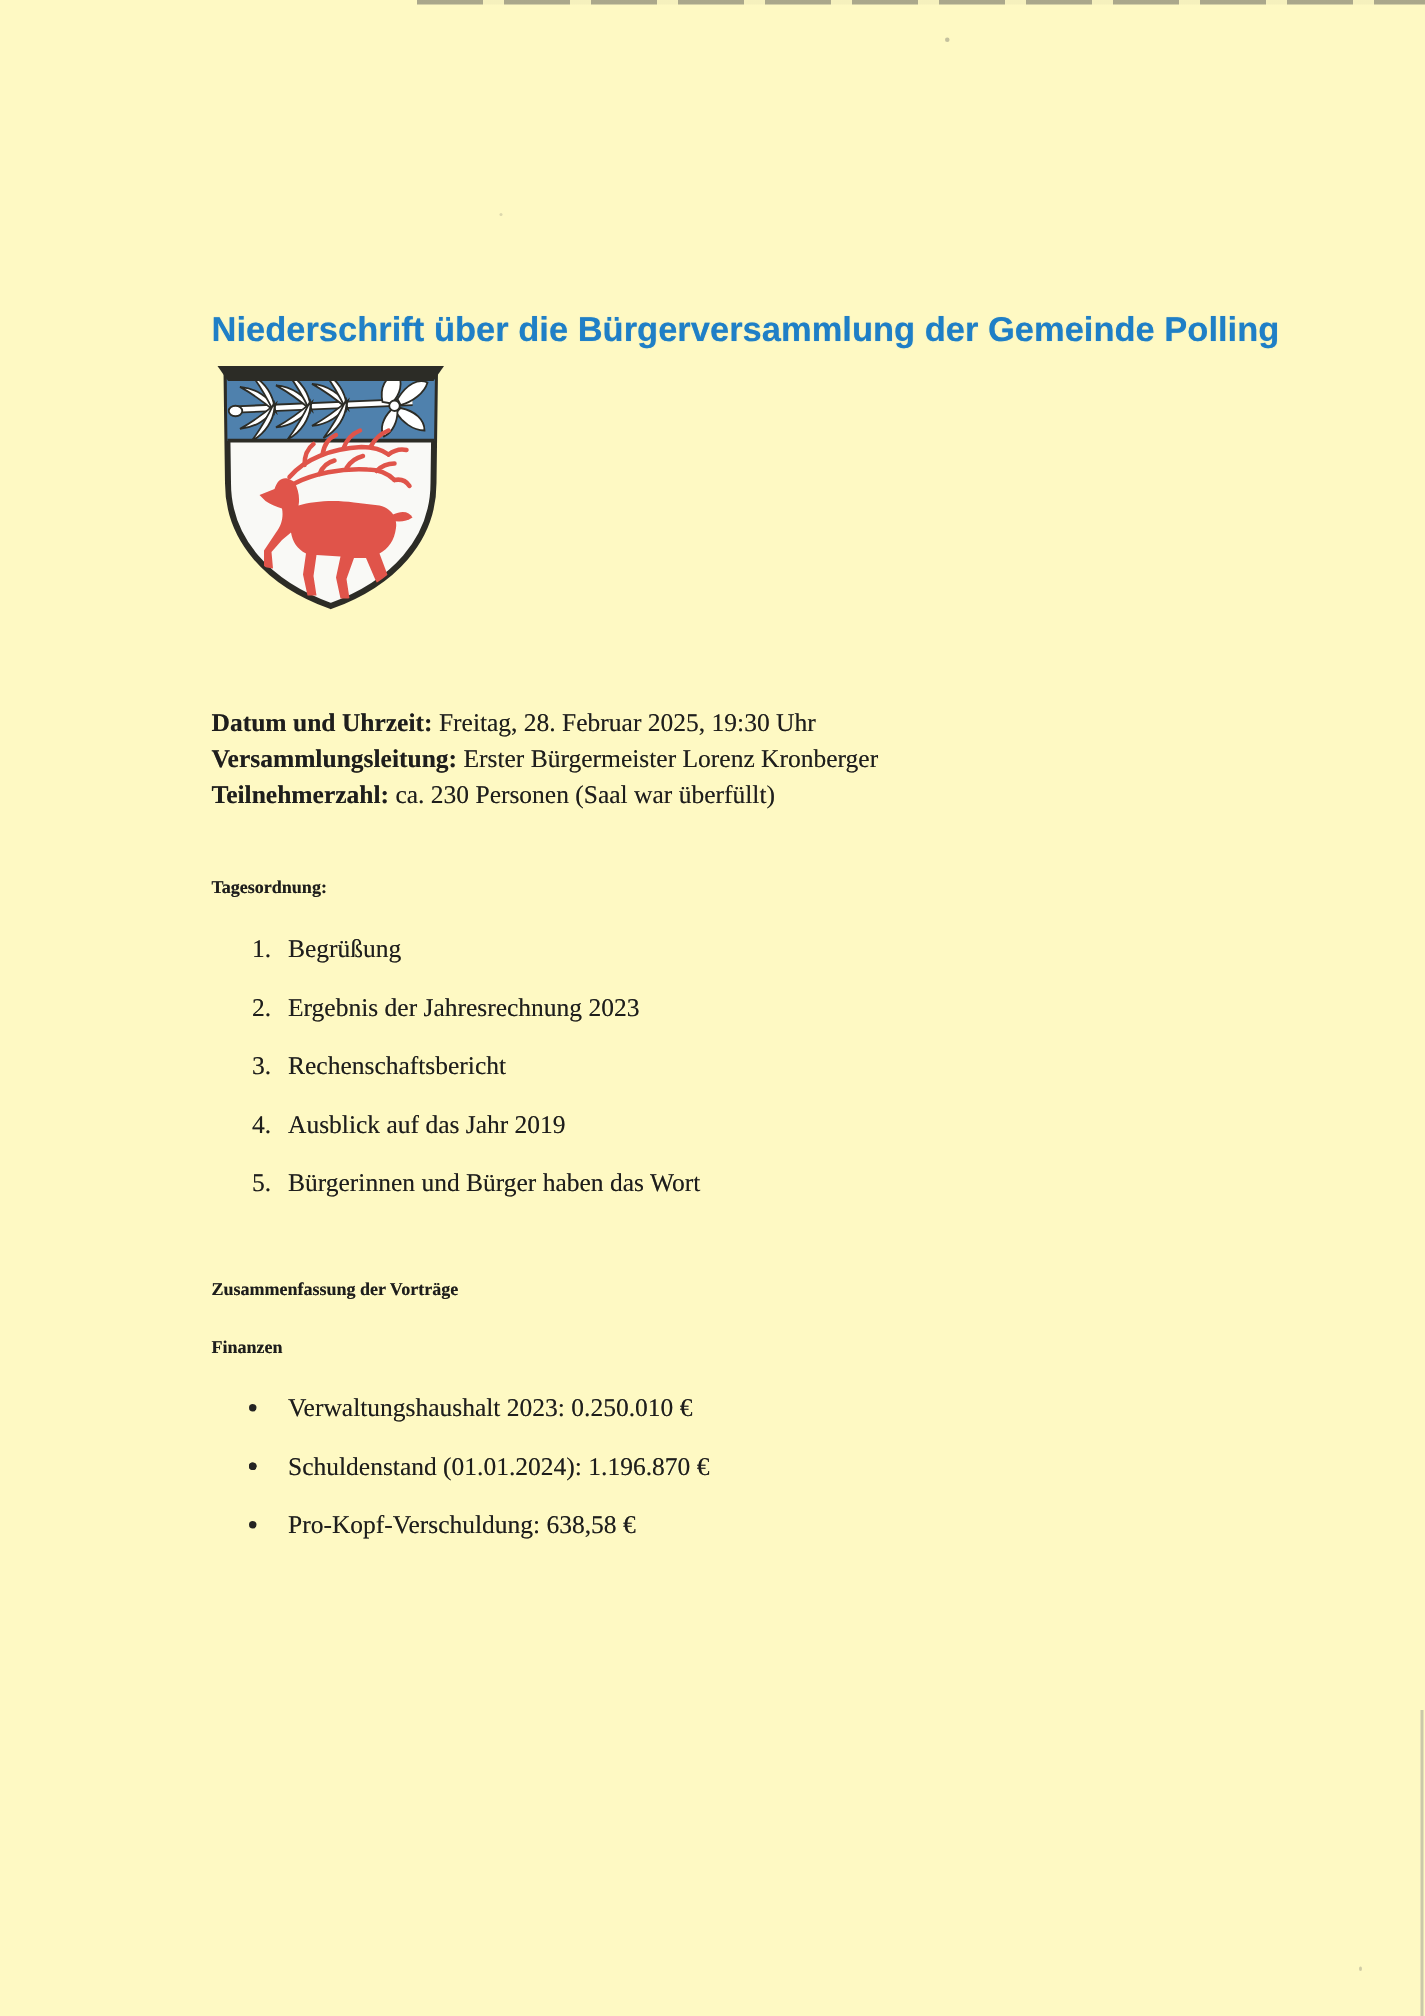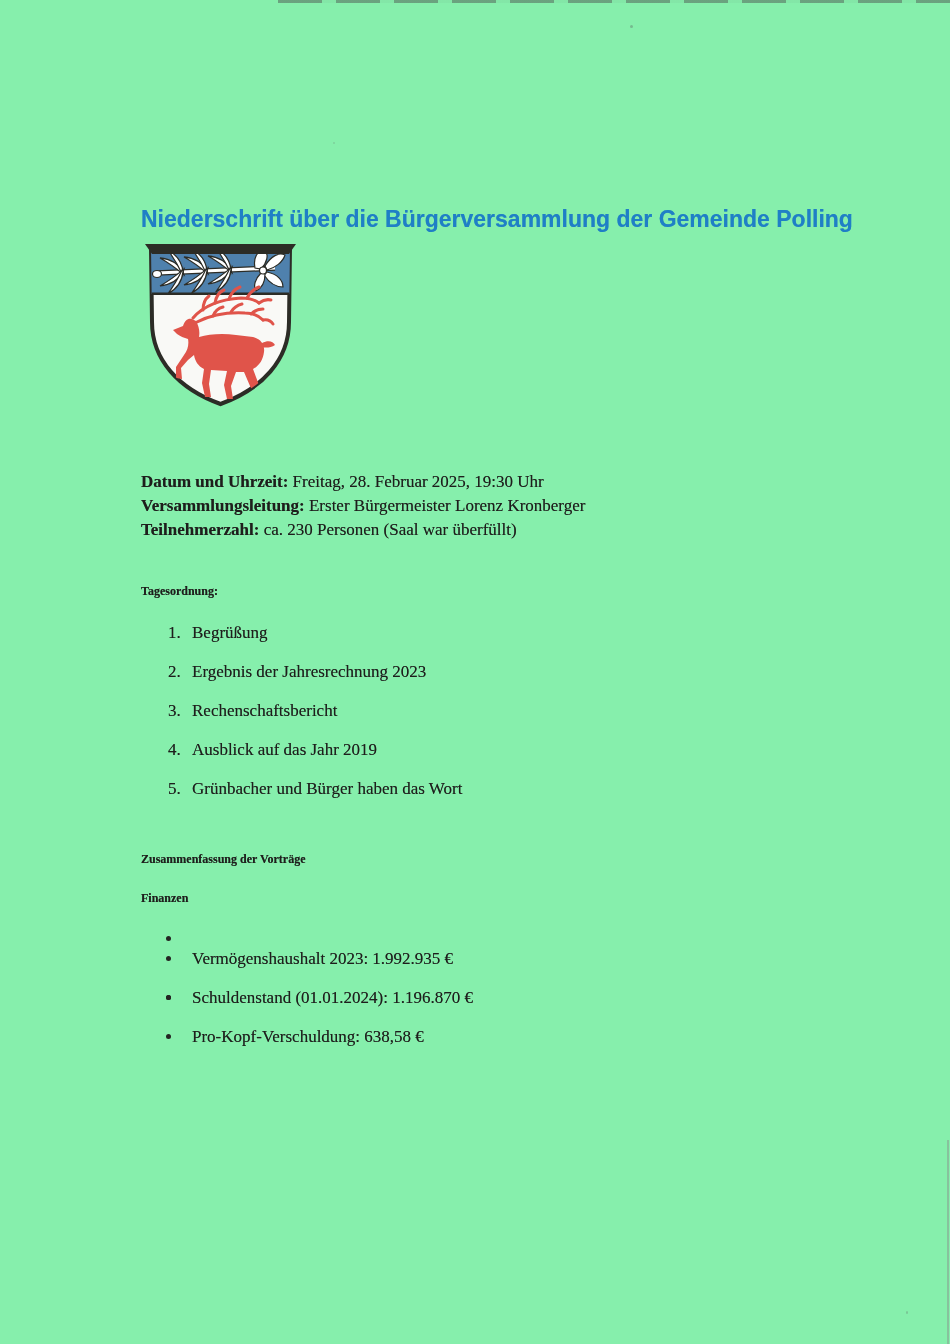--- a/index.html
+++ b/index.html
@@ -1,20 +1,20 @@
 <!DOCTYPE html>
 <html><head>
 <meta charset="utf-8">
 <style>
   html,body{margin:0;padding:0;background:#e8e8e8;}
   .page{
     position:relative;
     width:950px;height:1344px;
     margin:0 auto;
-    background:#86efac;
+    background:#fef9c3;
     overflow:hidden;
     font-family:"Liberation Serif", serif;
     color:#1e1e1c;
   }
   
   .scan-top-line{
     position:absolute;top:0;left:278px;right:0;height:3px;
     background:repeating-linear-gradient(90deg,
       rgba(75,75,75,0.55) 0 44px, rgba(75,75,75,0.06) 44px 58px);
     opacity:.85;
@@ -185,35 +185,32 @@
     <li>
       <span class="agenda-num">3.</span>
       <span>Rechenschaftsbericht</span>
     </li>
     <li>
       <span class="agenda-num">4.</span>
       <span>Ausblick auf das Jahr 2019</span>
     </li>
     <li>
       <span class="agenda-num">5.</span>
-      <span>Grünbacher und Bürger haben das Wort</span>
+      <span>Bürgerinnen und Bürger haben das Wort</span>
     </li>
   </ol>
 
   <h2 class="section-heading h-summary">Zusammenfassung der Vorträge</h2>
 
   <h2 class="section-heading h-finance">Finanzen</h2>
 
   <ul class="finance">
     <li>
       <span class="bullet-dot"></span>
-    </li>
-    <li>
-      <span class="bullet-dot"></span>
-      <span>Vermögenshaushalt 2023: 1.992.935 €</span>
+      <span>Verwaltungshaushalt 2023: 0.250.010 €</span>
     </li>
     <li>
       <span class="bullet-dot"></span>
     </li>
     <li>
       <span class="bullet-dot"></span>
       <span>Schuldenstand (01.01.2024): 1.196.870 €</span>
     </li>
     <li>
       <span class="bullet-dot"></span>

